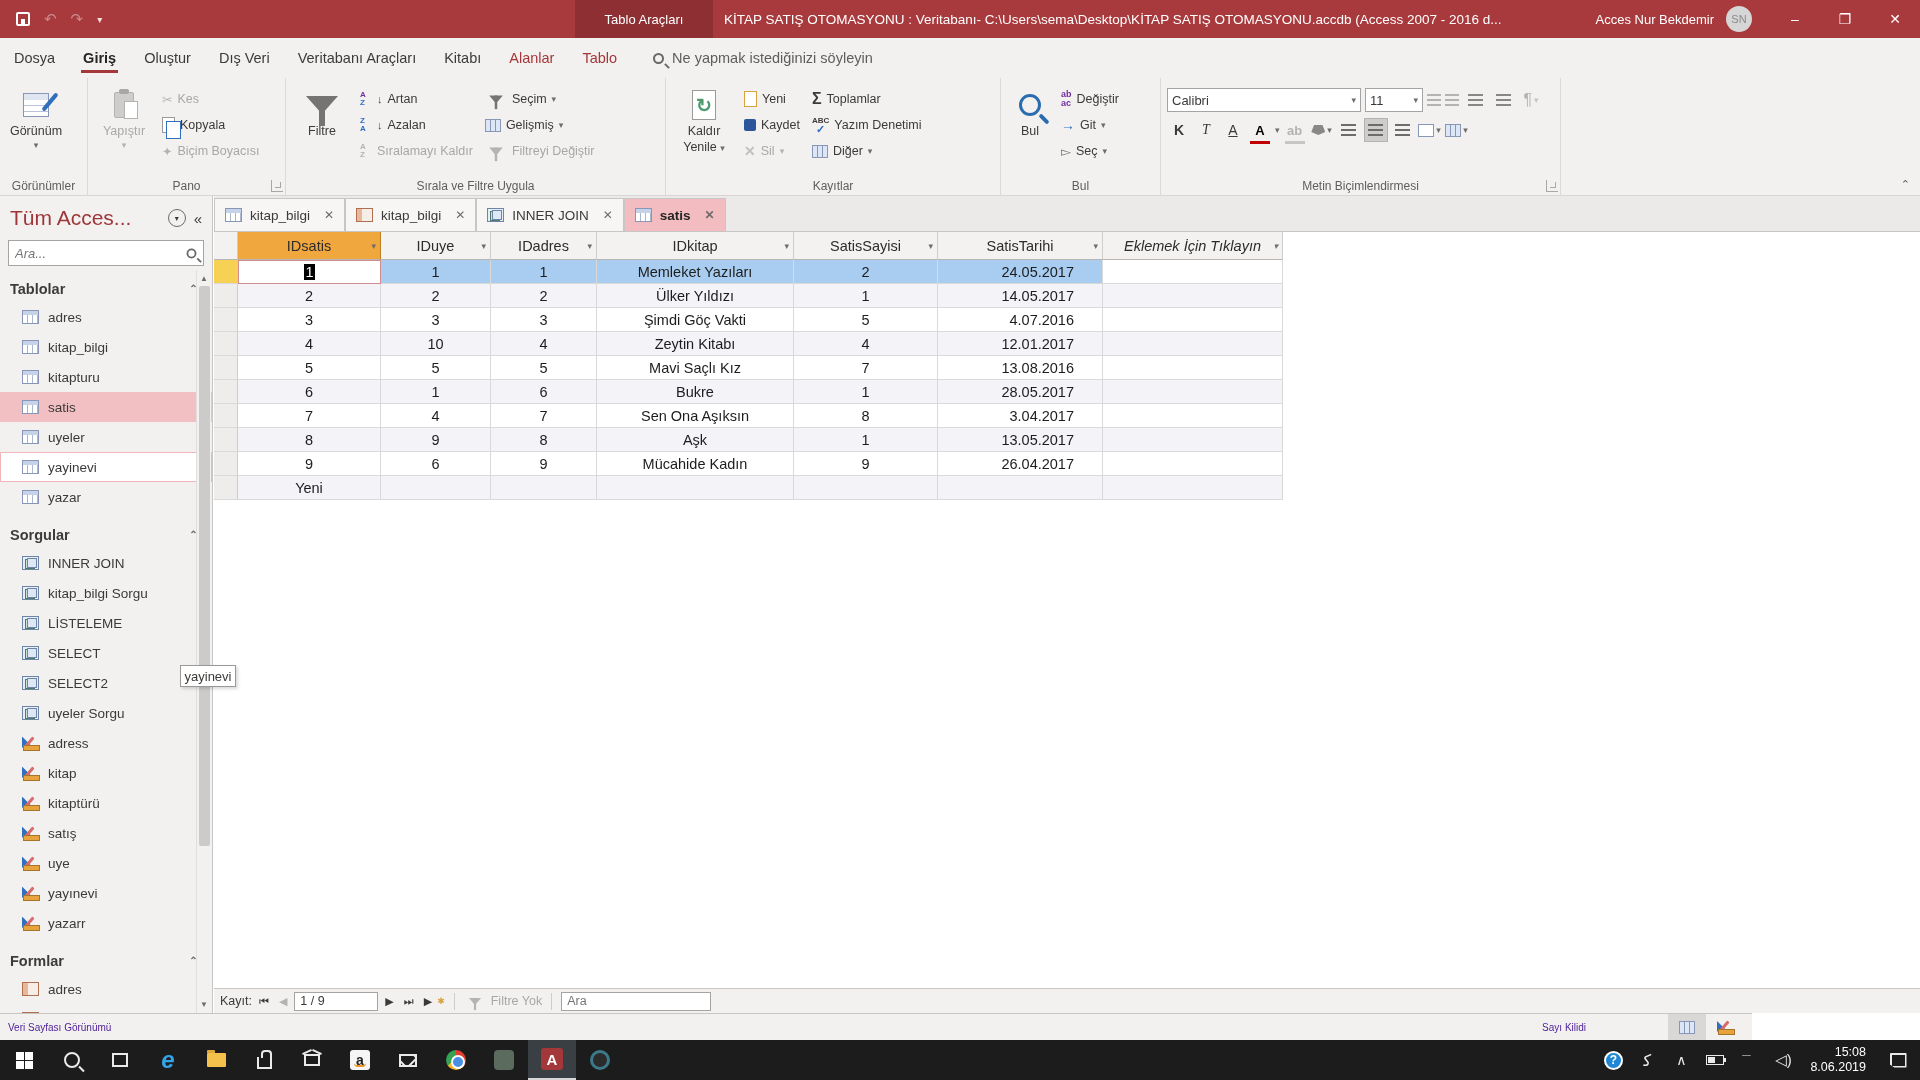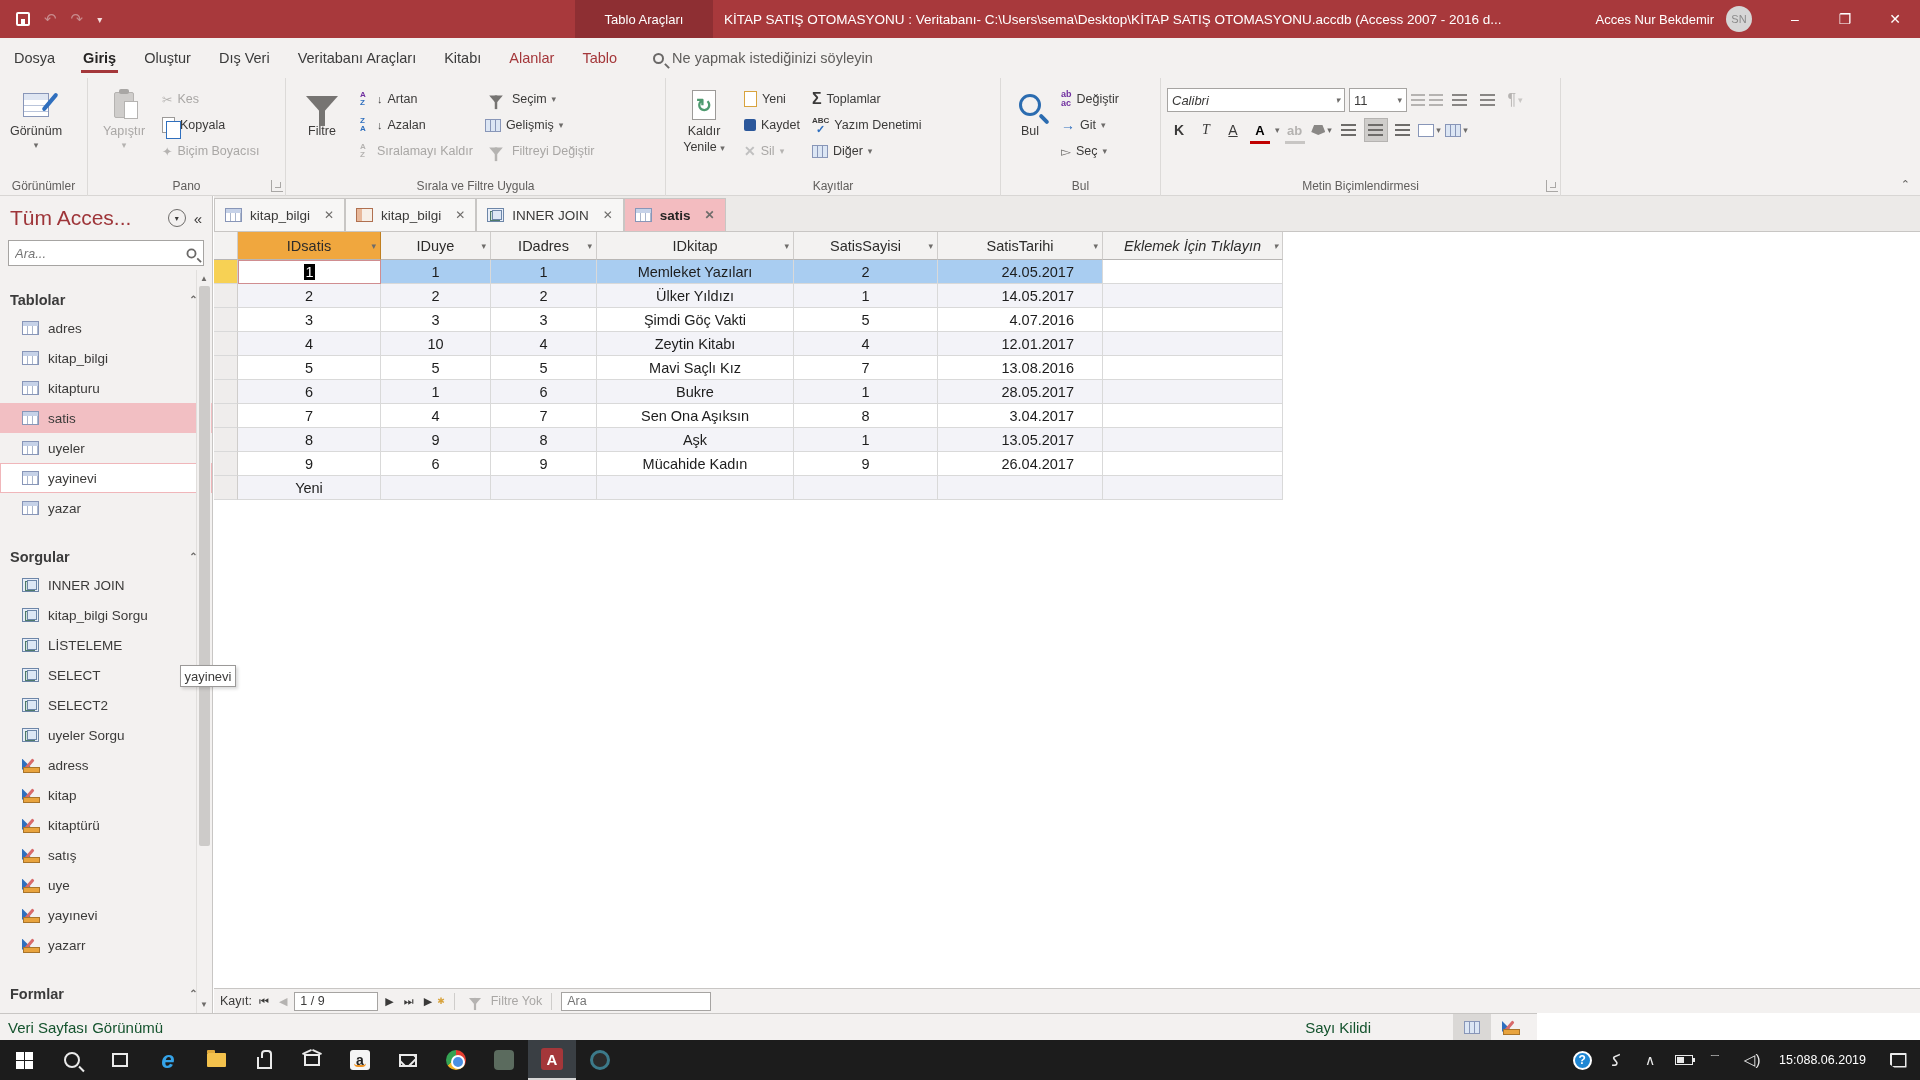--- a/index.html
+++ b/index.html
@@ -87,21 +87,21 @@
   
   .workspace{position:absolute;left:0;top:196px;width:1920px;height:817px;background:#fff;}
   
   .sidebar{position:absolute;left:0;top:0;width:213px;height:817px;background:#f3f1f0;border-right:1px solid #c8c6c4;overflow:hidden;}
   .sb-head{height:44px;display:flex;align-items:center;padding:0 10px;gap:8px;}
   .sb-title{color:#9e3539;font-size:21px;flex:1;white-space:nowrap;}
   .sb-circle{width:18px;height:18px;border:1px solid #6e6c6a;border-radius:50%;display:flex;align-items:center;justify-content:center;font-size:8px;color:#3b3a39;}
   .sb-collapse{font-size:15px;color:#3b3a39;}
   .sb-search{margin:0 8px;height:26px;border:1px solid #a6a4a2;background:#fff;display:flex;align-items:center;padding:0 6px;}
   .sb-search input{border:0;outline:0;flex:1;font-style:italic;font-size:13px;color:#555;font-family:"Liberation Sans",sans-serif;background:transparent;width:100%;}
-  .nav-section{display:flex;align-items:center;height:27px;padding:0 10px;font-weight:bold;font-size:14.5px;color:#3b3b3b;justify-content:space-between;margin-top:20px;}
+  .nav-section{display:flex;align-items:center;height:27px;padding:0 10px;font-weight:bold;font-size:14.5px;color:#3b3b3b;justify-content:space-between;margin-top:9px;}
   .chev{font-size:10px;color:#6e6c6a;letter-spacing:-2px;}
   .nav-item{height:30px;display:flex;align-items:center;gap:9px;padding-left:22px;font-size:13.5px;color:#3b3a39;position:relative;}
   .nav-item.selected{background:#f2bfc3;}
   .nav-item.hovered{outline:1px solid #f0b6ba;outline-offset:-1px;background:#fff;}
   .ic-table{width:17px;height:14px;border:1px solid #8896b8;background:linear-gradient(#c6d2e8,#c6d2e8) 0 0/17px 4px no-repeat,repeating-linear-gradient(90deg,#fff 0 4px,#aab6cc 4px 5px);}
   .ic-query{width:17px;height:14px;position:relative;background:#e8eef8;border:1px solid #6d86a8;}
   .ic-query:before{content:"";position:absolute;left:2px;top:2px;width:8px;height:8px;background:#cfe0d8;border:1px solid #4e7a6a;}
   .ic-query:after{content:"";position:absolute;right:1px;bottom:1px;width:8px;height:8px;background:#dde7f5;border:1px solid #6d86a8;}
   .ic-design{width:17px;height:15px;position:relative;}
   .ic-design:before{content:"";position:absolute;left:0;top:1px;width:11px;height:11px;background:#2f6fbe;clip-path:polygon(0 0,100% 100%,0 100%);}
@@ -144,21 +144,21 @@
   .recnav{position:absolute;left:0;bottom:0;right:0;height:25px;background:#f3f1f0;border-top:1px solid #c8c6c4;display:flex;align-items:center;font-size:12.5px;color:#3b3a39;padding-left:6px;gap:4px;}
   .rn-btn{font-size:11px;color:#3b3a39;padding:0 3px;}
   .rn-btn.dim{color:#b5b3b1;}
   .rn-pos{width:84px;height:19px;background:#fff;border:1px solid #a6a4a2;display:flex;align-items:center;padding-left:5px;font-size:12.5px;}
   .rn-star{color:#d8a33d;font-size:9px;margin-left:-2px;}
   .rn-sep{width:1px;height:17px;background:#cfcdcb;margin:0 5px;}
   .rn-filter{display:flex;align-items:center;gap:5px;color:#a9a7a5;}
   .rn-search{width:150px;height:19px;background:#fff;border:1px solid #a6a4a2;font-size:12.5px;padding-left:5px;font-family:"Liberation Sans",sans-serif;color:#3b3a39;outline:none;}
 
   
-  .statusbar{position:absolute;left:0;top:1013px;width:1537px;height:27px;background:#f3f1f0;border-top:1px solid #c8c6c4;display:flex;align-items:center;font-size:15px;color:#14532d;padding:0 8px;}
+  .statusbar{position:absolute;left:0;top:1013px;width:1752px;height:27px;background:#f3f1f0;border-top:1px solid #c8c6c4;display:flex;align-items:center;font-size:10px;color:#4c1d95;padding:0 8px;}
   .sb-viewbtns{margin-left:auto;display:flex;align-items:center;gap:0;}
   .numlock{margin-right:82px;}
   .viewbtn{width:38px;height:26px;display:flex;align-items:center;justify-content:center;}
   .viewbtn.active{background:#dad8d6;}
 
   
   .taskbar{position:absolute;left:0;top:1040px;width:1920px;height:40px;background:#1c1c1c;display:flex;align-items:center;color:#fff;}
   .tslot{width:48px;height:40px;display:flex;align-items:center;justify-content:center;position:relative;}
   .tslot.active-app{background:#3a3f44;border-bottom:2px solid #d6d6d6;}
   .win-logo{width:17px;height:17px;display:grid;grid-template-columns:8px 8px;grid-template-rows:8px 8px;gap:1px;}
@@ -182,21 +182,21 @@
   .chrome:after{content:"";position:absolute;left:5px;top:5px;width:10px;height:10px;background:#4a90e2;border:2px solid #fff;border-radius:50%;}
   .gen-app{width:20px;height:20px;border-radius:4px;background:#5b6b5e;display:flex;align-items:center;justify-content:center;font-size:11px;color:#d8e8d8;}
   .access-a{width:22px;height:22px;border-radius:3px;background:#a4373a;color:#fff;font-weight:bold;font-size:15px;display:flex;align-items:center;justify-content:center;}
   .round-app{width:20px;height:20px;border-radius:50%;background:#2b2b2b;border:3px solid #3c7a8a;}
   .tray{margin-left:auto;display:flex;align-items:center;height:40px;}
   .tray-ic{width:34px;height:40px;display:flex;align-items:center;justify-content:center;font-size:14px;color:#eaeaea;}
   .help-c{width:19px;height:19px;border-radius:50%;background:#1f87d4;border:2px solid #fff;color:#fff;font-size:12px;font-weight:bold;display:flex;align-items:center;justify-content:center;}
   .batt{width:18px;height:10px;border:1px solid #eaeaea;position:relative;}
   .batt:before{content:"";position:absolute;right:-3px;top:2px;width:2px;height:4px;background:#eaeaea;}
   .batt:after{content:"";position:absolute;left:1px;top:1px;bottom:1px;width:7px;background:#eaeaea;}
-  .clock{display:flex;flex-direction:row;align-items:flex-end;justify-content:center;font-size:12.5px;line-height:15px;padding:0 10px;color:#fff;}
+  .clock{display:flex;flex-direction:column;align-items:flex-end;justify-content:center;font-size:12.5px;line-height:15px;padding:0 10px;color:#fff;}
   .notif{width:17px;height:15px;border:2px solid #eaeaea;border-radius:1px;clip-path:polygon(0 0,100% 0,100% 100%,28% 100%,0 78%);}
 </style>
 </head>
 <body>
 
 <div class="app">
 
   <div class="titlebar">
     <div class="qat">
       <span class="save-glyph"></span>
@@ -386,21 +386,21 @@
             <span>Seç</span>
             <span class="caret">▾</span>
           </div>
       </div>
       <div class="glabel">Bul</div>
     </div>
 
     <div class="rgroup" style="width:400px;">
       <div style="display:flex;flex-direction:column;gap:6px;padding-top:4px;">
         <div style="display:flex;gap:4px;align-items:center;">
-          <div class="fontbox" style="width:178px;font-style:italic;">
+          <div class="fontbox" style="width:194px;">
               <span>Calibri</span>
               <span class="caret">▾</span>
             </div>
           <div class="fontbox" style="width:58px;">
               <span>11</span>
               <span class="caret">▾</span>
             </div>
           <span class="mini-lines"></span>
           <span class="mini-lines"></span>
           <span class="fmt-btn">

